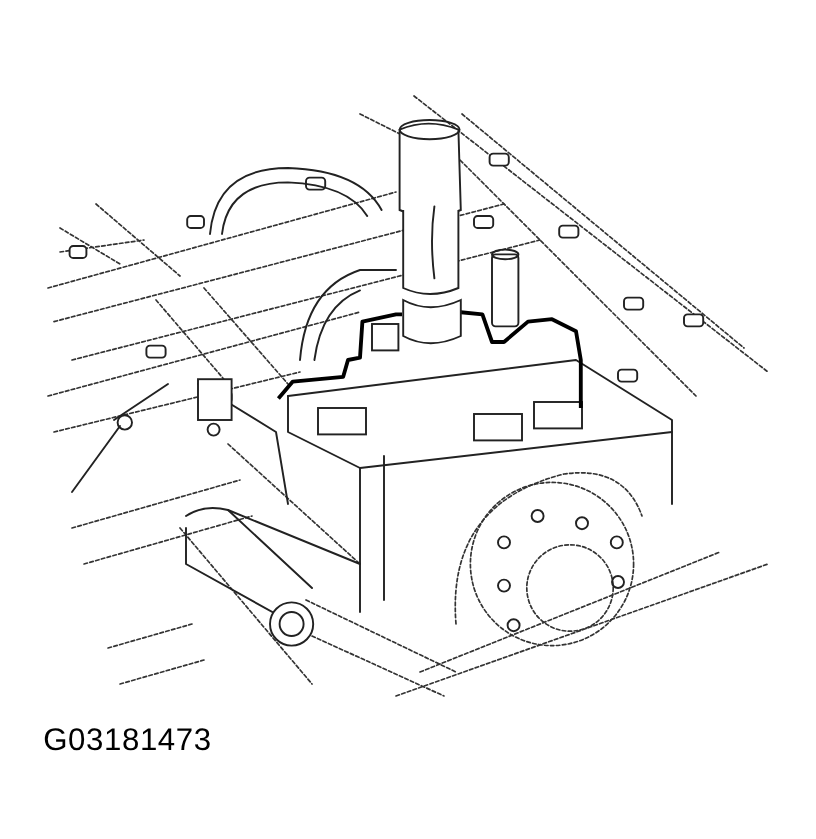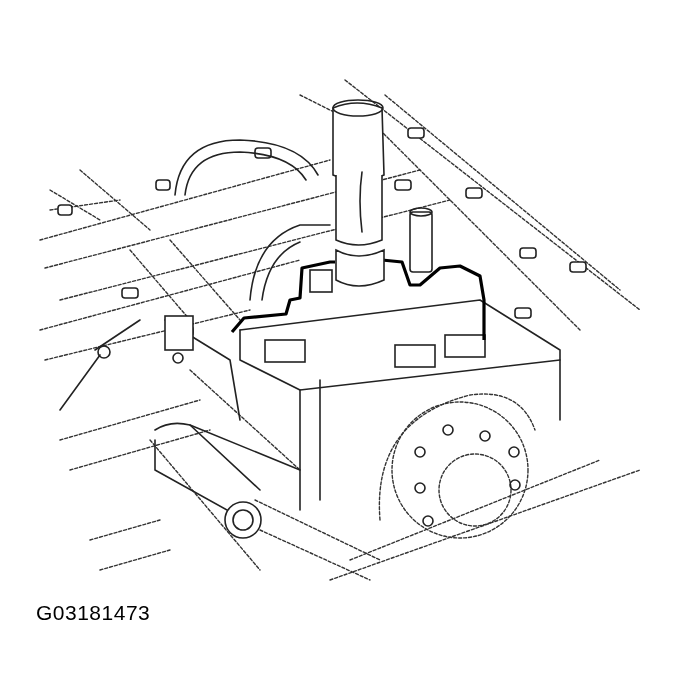--- a/index.html
+++ b/index.html
@@ -5,21 +5,21 @@
     html, body { margin: 0; padding: 0; background: #ffffff; }
     body { width: 680px; height: 699px; position: relative; overflow: hidden; }
     .figure { position: absolute; left: 0; top: 0; width: 680px; height: 590px; }
     .figure svg { width: 680px; height: 590px; display: block; }
     .ln { fill: none; stroke: #222; stroke-width: 1.6; stroke-linecap: round; stroke-linejoin: round; }
     .lnd { fill: none; stroke: #333; stroke-width: 1.4; stroke-dasharray: 3 2; stroke-linecap: round; }
     .thick { fill: none; stroke: #000; stroke-width: 3.2; stroke-linejoin: round; }
     .fillw { fill: #fff; stroke: #222; stroke-width: 1.6; }
     .caption {
       position: absolute; left: 36px; top: 601px;
-      font-family: "Liberation Sans", sans-serif; font-size: 21px; font-weight: 400;
+      font-family: "Liberation Sans", sans-serif; font-size: 26px; font-weight: 400;
       color: #000; letter-spacing: 0.5px;
     }
   </style>
 </head>
 <body>
 
 <div class="figure">
   <svg viewBox="0 0 680 590" xmlns="http://www.w3.org/2000/svg">
 
     <g>

